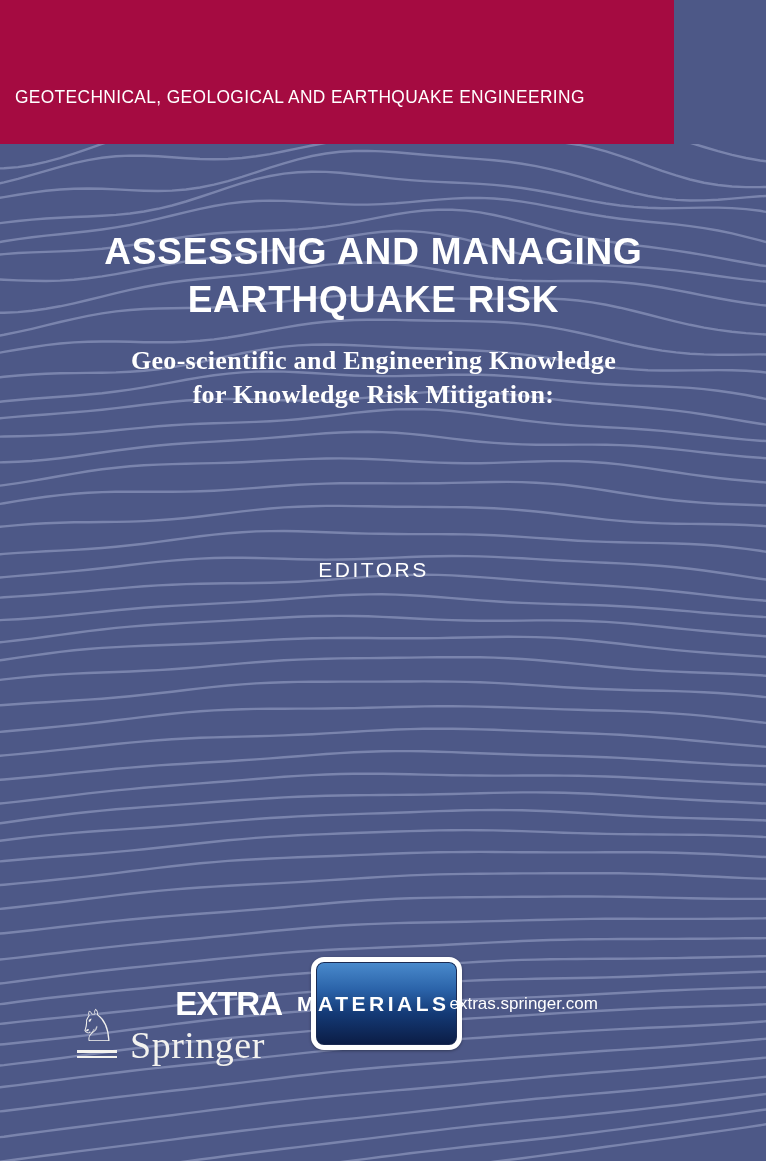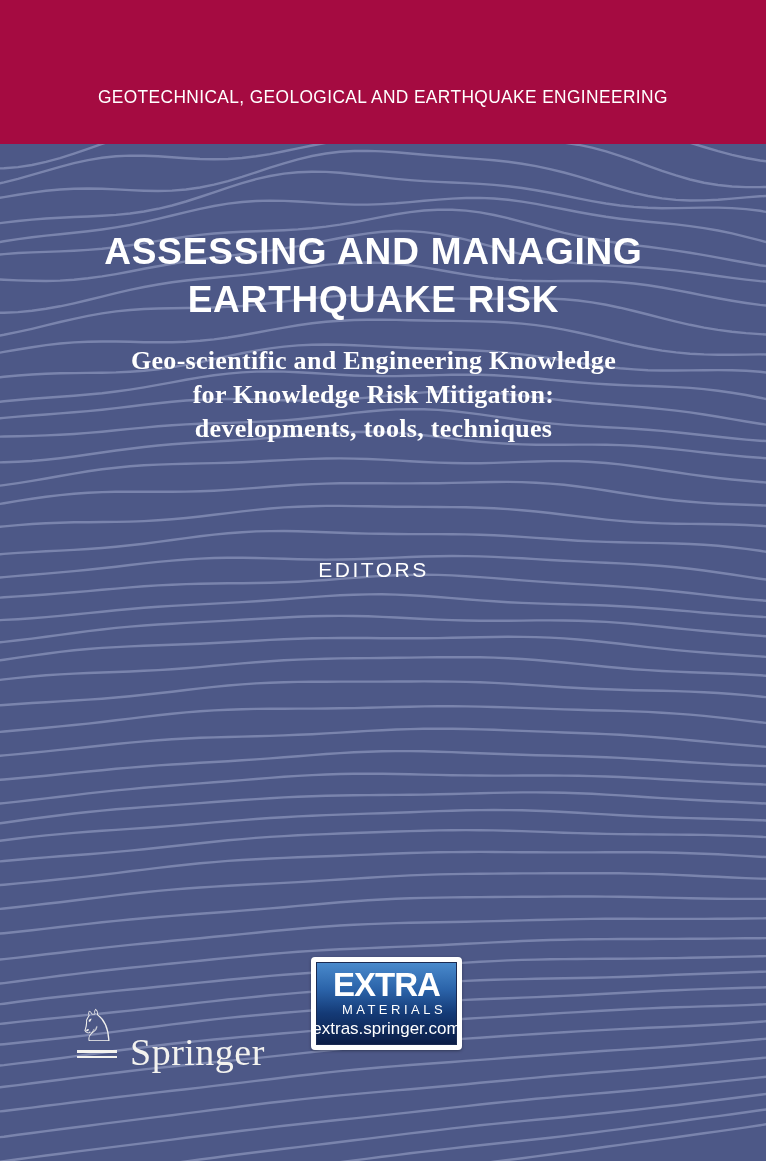--- a/index.html
+++ b/index.html
@@ -5,24 +5,25 @@
   html,body{margin:0;padding:0;background:#222;}
   .cover{
     position:relative;
     width:766px;height:1161px;
     background:#4d5887;
     overflow:hidden;
     font-family:"Liberation Sans", sans-serif;
   }
   
   .series-band{
-    position:absolute;left:0;top:0;width:766px;height:144px;
-    display:flex;align-items:flex-end;justify-content:center;
+    position:absolute;left:0;top:0;width:674px;height:144px;
+    display:flex;align-items:flex-end;justify-content:flex-start;
     box-sizing:border-box;padding-bottom:36px;
     z-index:3;
+    padding-left:12px;
   }
   .series-band .series-title{
     color:#ffffff;
     font-size:17.5px;
     letter-spacing:0.4px;
     font-weight:400;
     white-space:nowrap;
     transform:scaleX(0.99);
   }
   
@@ -48,46 +49,46 @@
   }
   .editors{
     top:558px;
     font-size:21px;font-weight:400;letter-spacing:2.5px;
   }
   
   .extra-badge{
     position:absolute;left:311px;top:957px;width:151px;height:93px;
     box-sizing:border-box;
     border:5px solid #ffffff;
-    border-radius:4px;
+    border-radius:13px;
     background:linear-gradient(180deg,#4a8bcd 0%,#2a62a8 34%,#143a76 62%,#0b1c44 100%);
     box-shadow:0 0 0 1px #1a2a52 inset, 0 1px 3px rgba(0,0,0,.35);
-    display:flex;flex-direction:column;align-items:center;justify-content:center;
+    display:flex;align-items:center;justify-content:center;
     z-index:5;color:#fff;
   }
   .extra-badge .l1{font-size:33px;font-weight:800;letter-spacing:-1px;line-height:30px;}
-  .extra-badge .l2{font-size:13px;font-weight:400;letter-spacing:3.5px;line-height:19px;margin-left:15px;}
+  .extra-badge .l2{font-size:21px;font-weight:700;letter-spacing:3.5px;line-height:19px;margin-left:15px;}
   .extra-badge .l3{font-size:17px;font-weight:400;letter-spacing:0px;line-height:19px;}
   
   .springer{
     position:absolute;left:74px;top:1004px;height:62px;
     display:flex;align-items:flex-start;z-index:5;color:#f4f3ef;
   }
   .horse{
     width:46px;display:flex;flex-direction:column;align-items:center;
   }
   .horse .glyph{
     font-family:"DejaVu Sans", sans-serif;
     font-size:44px;line-height:44px;color:#f4f3ef;
   }
   .horse .bar1{width:40px;height:3px;background:#f4f3ef;margin-top:2px;}
   .horse .bar2{width:40px;height:2px;background:#f4f3ef;margin-top:3px;}
   .springer .wordmark{
     font-family:"Liberation Serif", serif;
-    font-size:38px;line-height:38px;margin-left:10px;margin-top:29px;
+    font-size:38px;line-height:38px;margin-left:10px;margin-top:22px;
     letter-spacing:0.5px;
   }
 </style>
 </head>
 <body>
 
 <div class="cover">
 
   <div class="series-band" style="background:#a50b41;">
     <span class="series-title">GEOTECHNICAL, GEOLOGICAL AND EARTHQUAKE ENGINEERING</span>
@@ -147,21 +148,20 @@
     </svg>
 
   <div class="txt book-title">
     <div>ASSESSING AND MANAGING</div>
     <div>EARTHQUAKE RISK</div>
   </div>
 
   <div class="txt book-subtitle">
     <div>Geo-scientific and Engineering Knowledge</div>
     <div>for Knowledge Risk Mitigation:</div>
-    <div>developments, tools, techniques</div>
   </div>
 
   <div class="txt authors">
   </div>
   <div class="txt editors">EDITORS</div>
 
   <div class="extra-badge">
     <div class="l1">EXTRA</div>
     <div class="l2">MATERIALS</div>
     <div class="l3">extras.springer.com</div>

